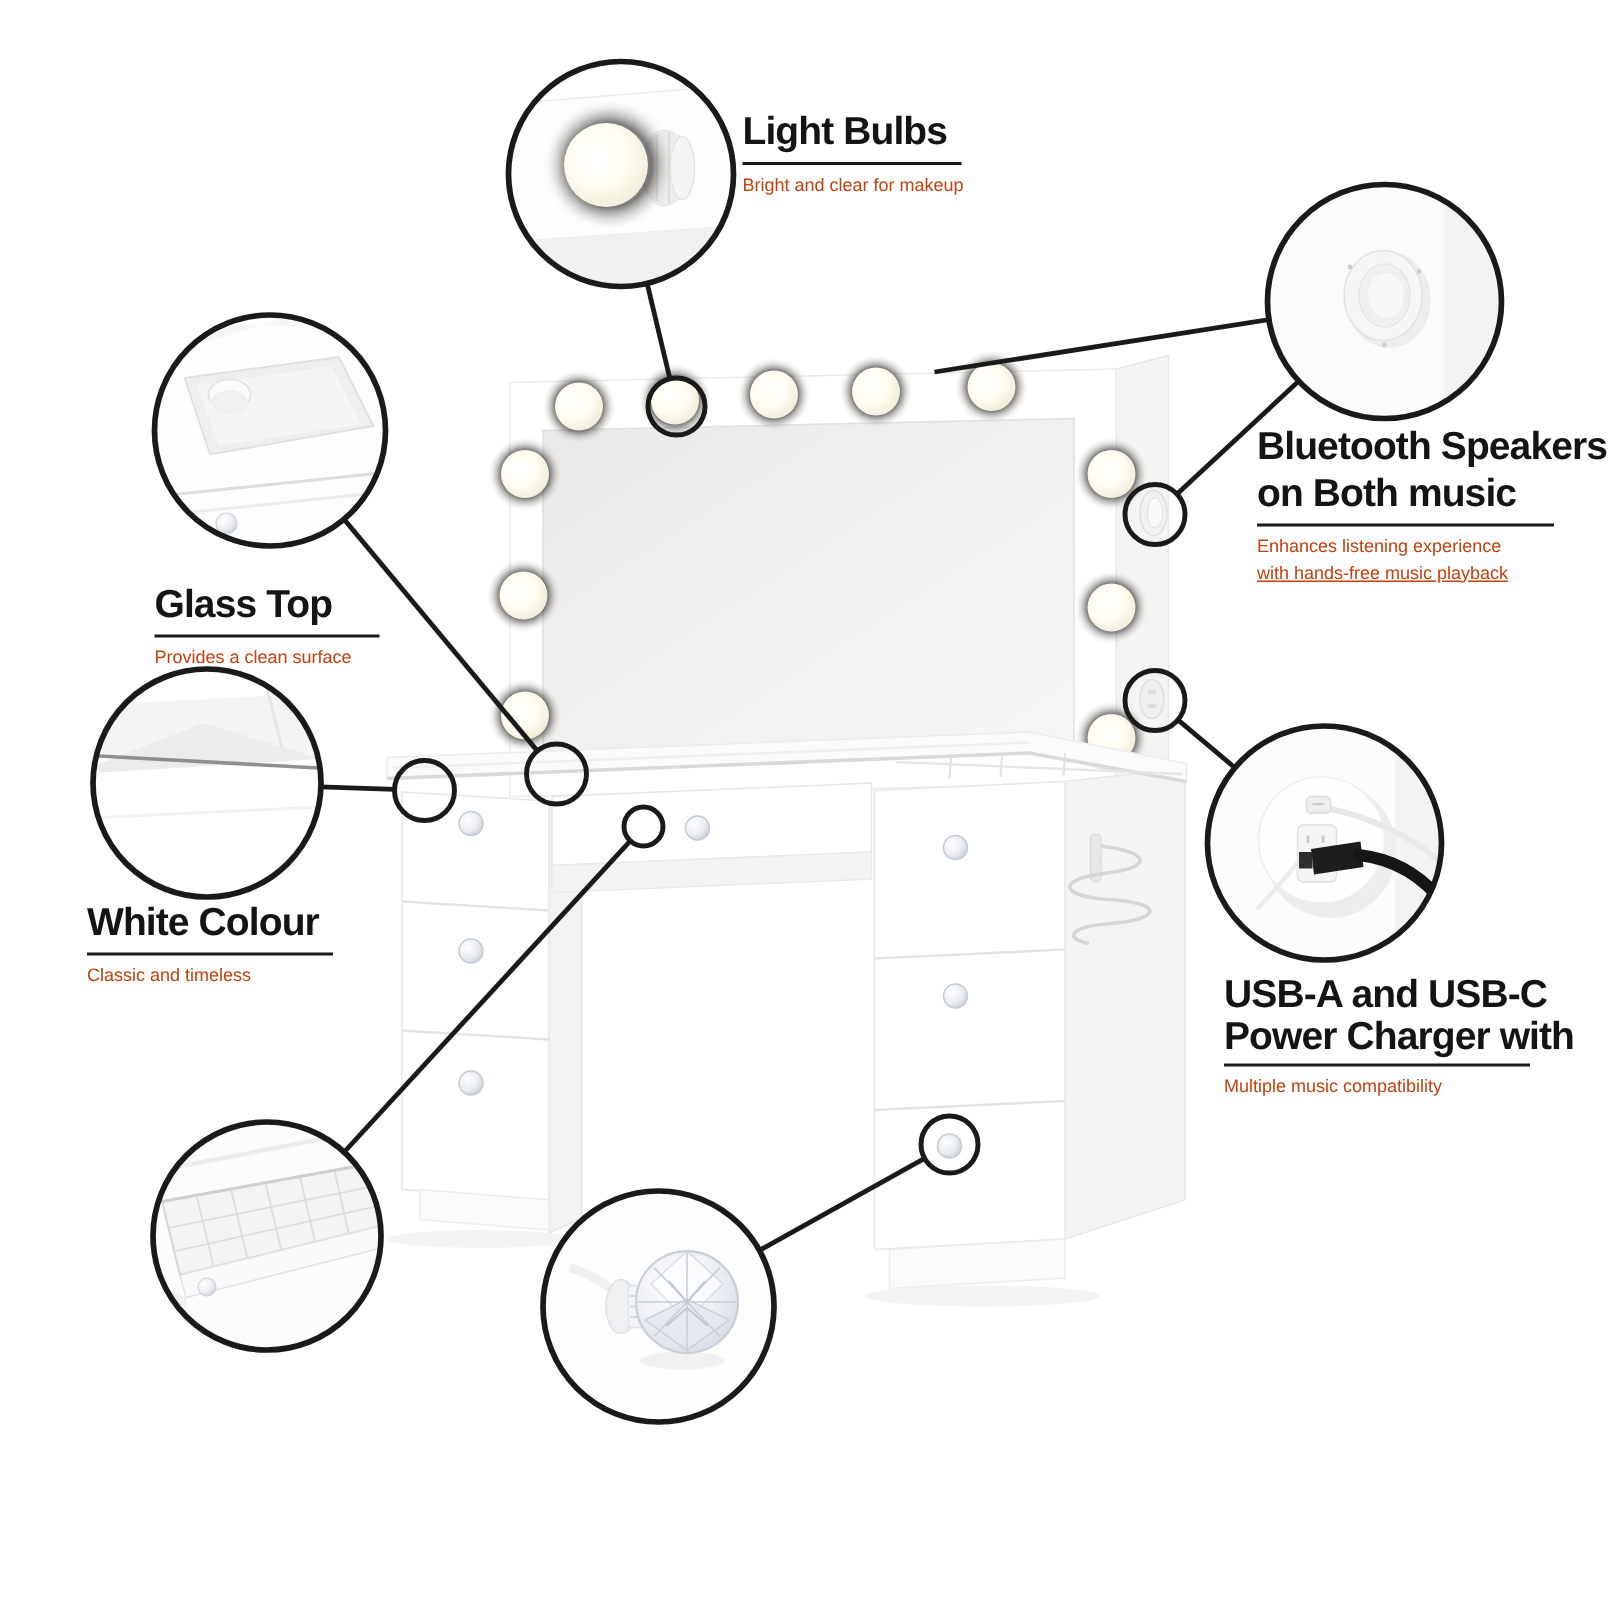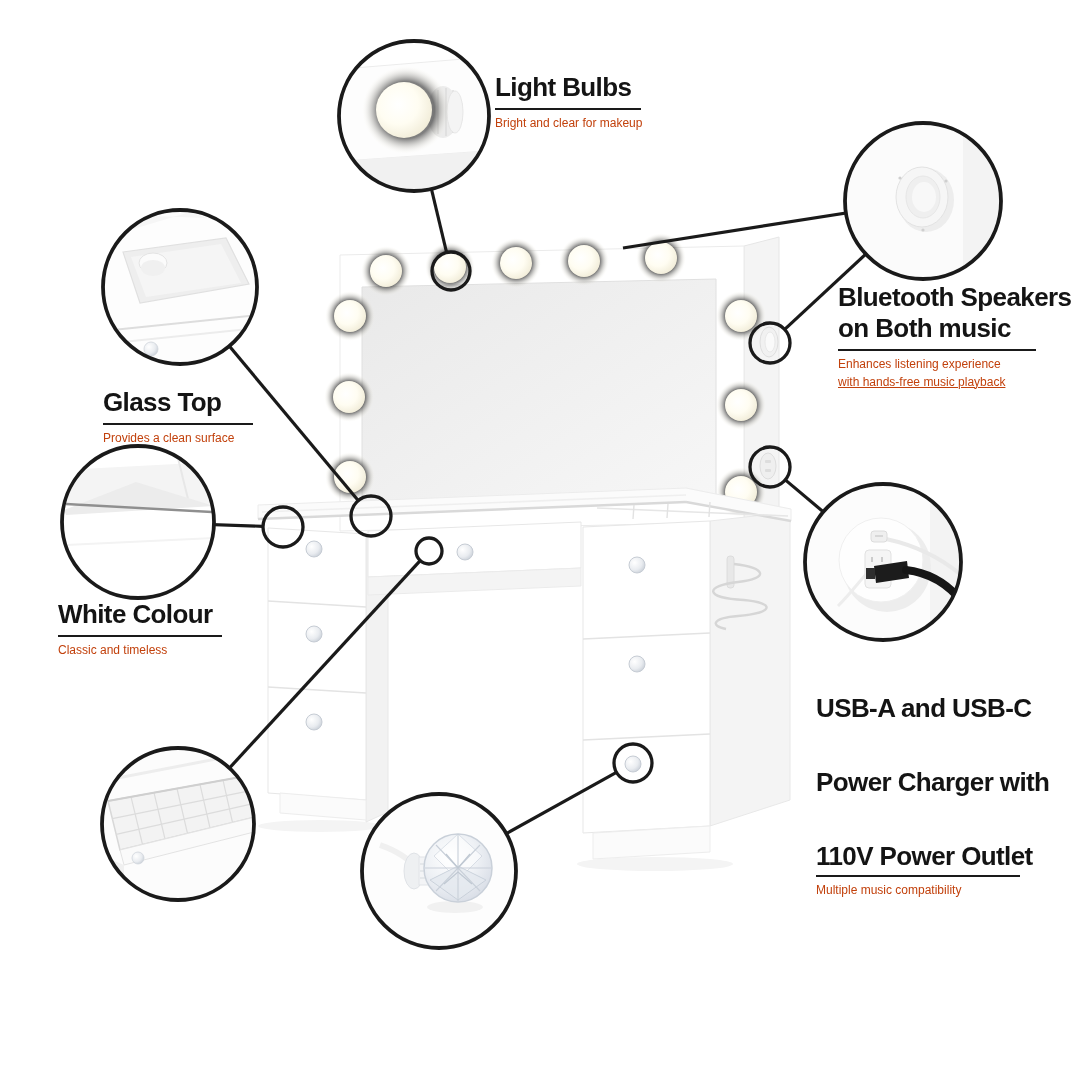--- a/index.html
+++ b/index.html
@@ -6,21 +6,21 @@
   .canvas{
     position:relative;width:1080px;height:1080px;background:#ffffff;
     font-family:"Liberation Sans","DejaVu Sans",sans-serif;overflow:hidden;padding-left:24px;
   }
   .stage{position:absolute;left:0;top:0;}
   .label{position:absolute;}
   .label .h{
     font-size:26px;font-weight:bold;color:#141414;line-height:31px;
     letter-spacing:-0.6px;white-space:nowrap;
   }
-  .label.usb .h{line-height:28px;margin-top:46px;}
+  .label.usb .h{line-height:28px;}
   .label .rule{height:2px;background:#1a1a1a;margin-top:5px;}
   .label .d{
     font-size:12px;color:#c2410c;line-height:17.5px;margin-top:5px;white-space:nowrap;
   }
 </style>
 </head>
 <body>
 
 <div class="canvas">
 
@@ -321,20 +321,19 @@
 
   <div class="label" style="left:58px;top:599px;">
     <div class="h">White Colour</div>
     <div class="rule" style="width:164px;"></div>
     <div class="d">Classic and timeless</div>
   </div>
 
   <div class="label usb" style="left:816px;top:648px;">
     <div class="h">USB-A and USB-C</div>
     <div class="h">Power Charger with</div>
-    <div class="h">110V Power Outlet</div>
     <div class="rule" style="width:204px;"></div>
     <div class="d">Multiple music compatibility</div>
   </div>
 
 
 
 </div>
 
 </body></html>

